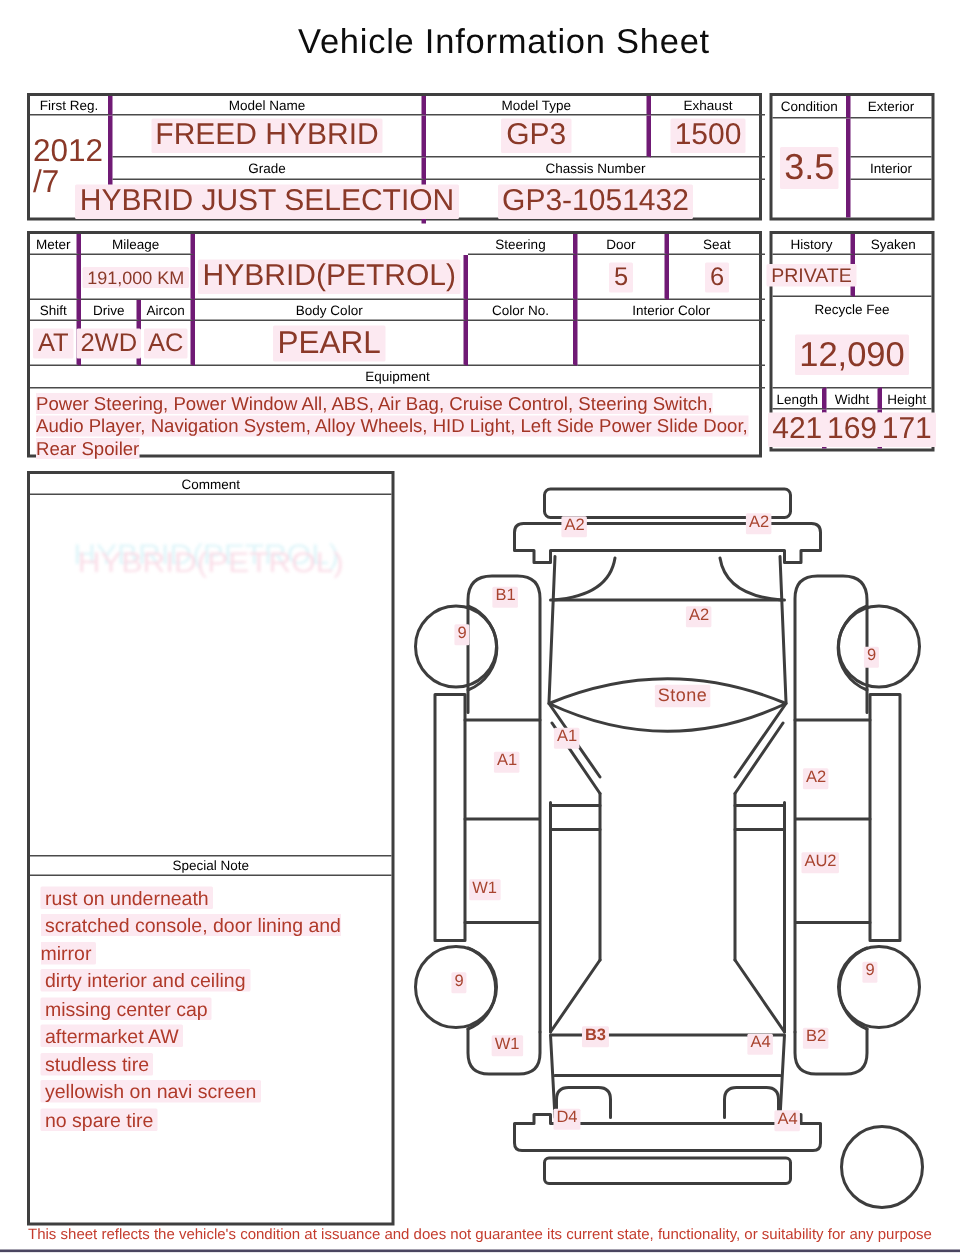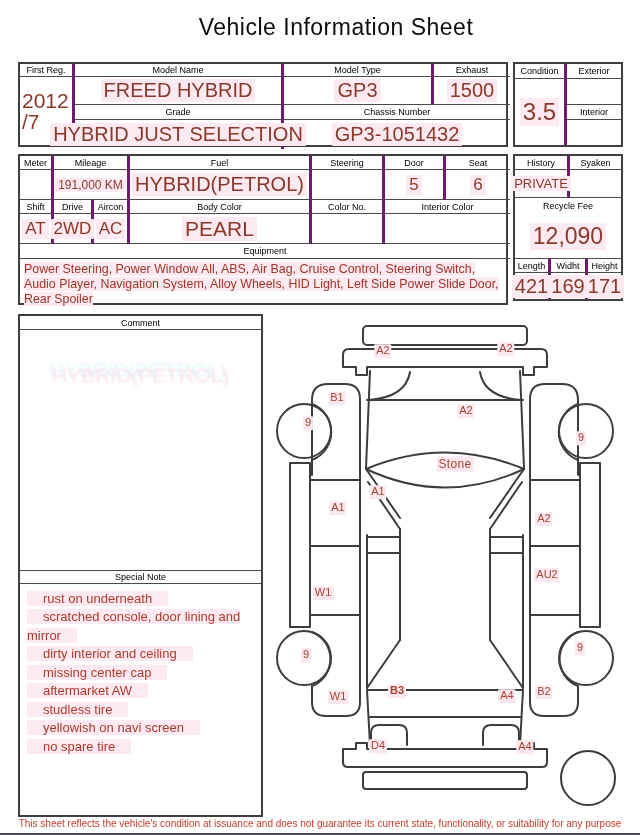--- a/index.html
+++ b/index.html
@@ -29,21 +29,21 @@
   .firstreg{font-size:21px;line-height:1.0;text-align:left;color:#8a3928;}
   .equip-text{
     position:absolute;box-sizing:border-box;padding:3px 4px;
     font-size:12.4px;line-height:1.2;color:#a33525;text-align:left;
     align-items:flex-start;justify-content:flex-start;
   }
   .equip-text span{background:#fce9f1;}
   .comment-band{position:absolute;left:0;right:0;display:flex;align-items:center;justify-content:center;font-size:9px;color:#000;box-sizing:border-box;}
   .notes{position:absolute;left:0;right:0;box-sizing:border-box;padding:6px 7px;text-align:left;}
   .note-line{font-size:13px;line-height:1.42;color:#b03a2a;}
-  .note-line .hl{padding:0 16px;}
+  .note-line .hl{padding:0 3px;}
   .ghost{
     position:absolute;left:50%;top:48px;transform:translateX(-50%) scaleY(.9);
     font-size:21px;color:#f6bed2;opacity:.5;filter:blur(1.2px);white-space:nowrap;
     text-shadow:-3px -6px 0 rgba(140,220,235,.55);
   }
   .diagram{position:absolute;}
   .diagram svg{position:absolute;left:0;top:0;}
   .dlabel{
     position:absolute;transform:translate(-50%,-50%);
     font-size:11px;color:#a8442f;background:#fbe7ef;padding:0 2px;line-height:1.25;
@@ -101,21 +101,20 @@
       </div>
     <div class="cell bb" style="left:52px;top:15px;width:54px;height:26px;"></div>
     <div class="cell hdr bb" style="left:52px;top:41px;width:54px;height:15px;">Interior</div>
     <div class="cell" style="left:52px;top:56px;width:54px;height:25px;"></div>
   </div>
 
   <div class="box" style="left:18px;top:154px;width:490px;height:151px;padding-left:27px;">
 
     <div class="cell hdr br bb" style="left:0;top:0;width:34px;height:14px;">Meter</div>
     <div class="cell hdr br bb" style="left:34px;top:0;width:76px;height:14px;">Mileage</div>
-    <div class="cell hdr br bb" style="left:110px;top:0;width:182px;height:14px;">Fuel</div>
     <div class="cell hdr br bb" style="left:292px;top:0;width:73px;height:14px;">Steering</div>
     <div class="cell hdr br bb" style="left:365px;top:0;width:61px;height:14px;">Door</div>
     <div class="cell hdr bb" style="left:426px;top:0;width:64px;height:14px;">Seat</div>
 
     <div class="cell br bb" style="left:0;top:14px;width:34px;height:30px;"></div>
     <div class="cell br bb val" style="left:34px;top:14px;width:76px;height:30px;font-size:12px;">
         <span class="hl">191,000 KM</span>
       </div>
     <div class="cell br bb val v20" style="left:110px;top:14px;width:182px;height:30px;">
         <span class="hl">HYBRID(PETROL)</span>

